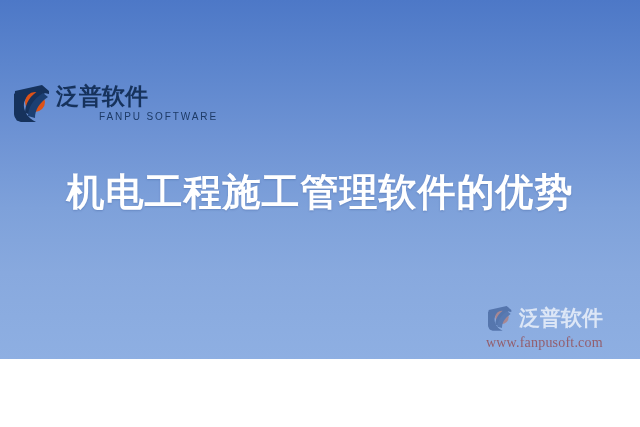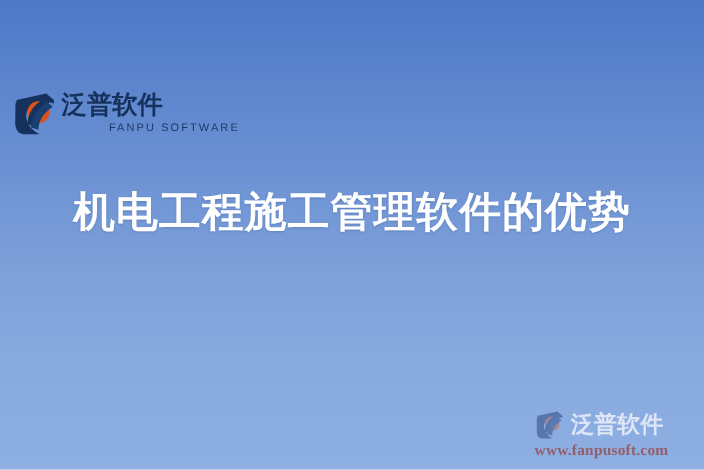--- a/index.html
+++ b/index.html
@@ -8,21 +8,21 @@
     padding: 0;
     background: #ffffff;
   }
   body {
     font-family: "Liberation Sans", "DejaVu Sans", sans-serif;
   }
 
   .banner {
     position: relative;
     width: 640px;
-    height: 427px;
+    height: 359px;
     overflow: hidden;
     background: linear-gradient(180deg,
         #4d78c7 0%,
         #5c85cd 18%,
         #6e93d4 38%,
         #7ea1da 58%,
         #88a9de 76%,
         #8eafe2 100%);
   }
 
@@ -115,21 +115,21 @@
     font-weight: 700;
     color: rgba(255, 255, 255, 0.70);
     white-space: nowrap;
   }
   .wm-url {
     margin-top: 1px;
     margin-left: 2px;
     font-family: "Liberation Serif", "DejaVu Serif", serif;
     font-size: 14px;
     line-height: 17px;
-    font-weight: 700;
+    font-weight: 400;
     color: rgba(150, 62, 62, 0.72);
     letter-spacing: 0.2px;
     white-space: nowrap;
   }
 </style>
 </head>
 <body>
 
 <div class="banner">
 

